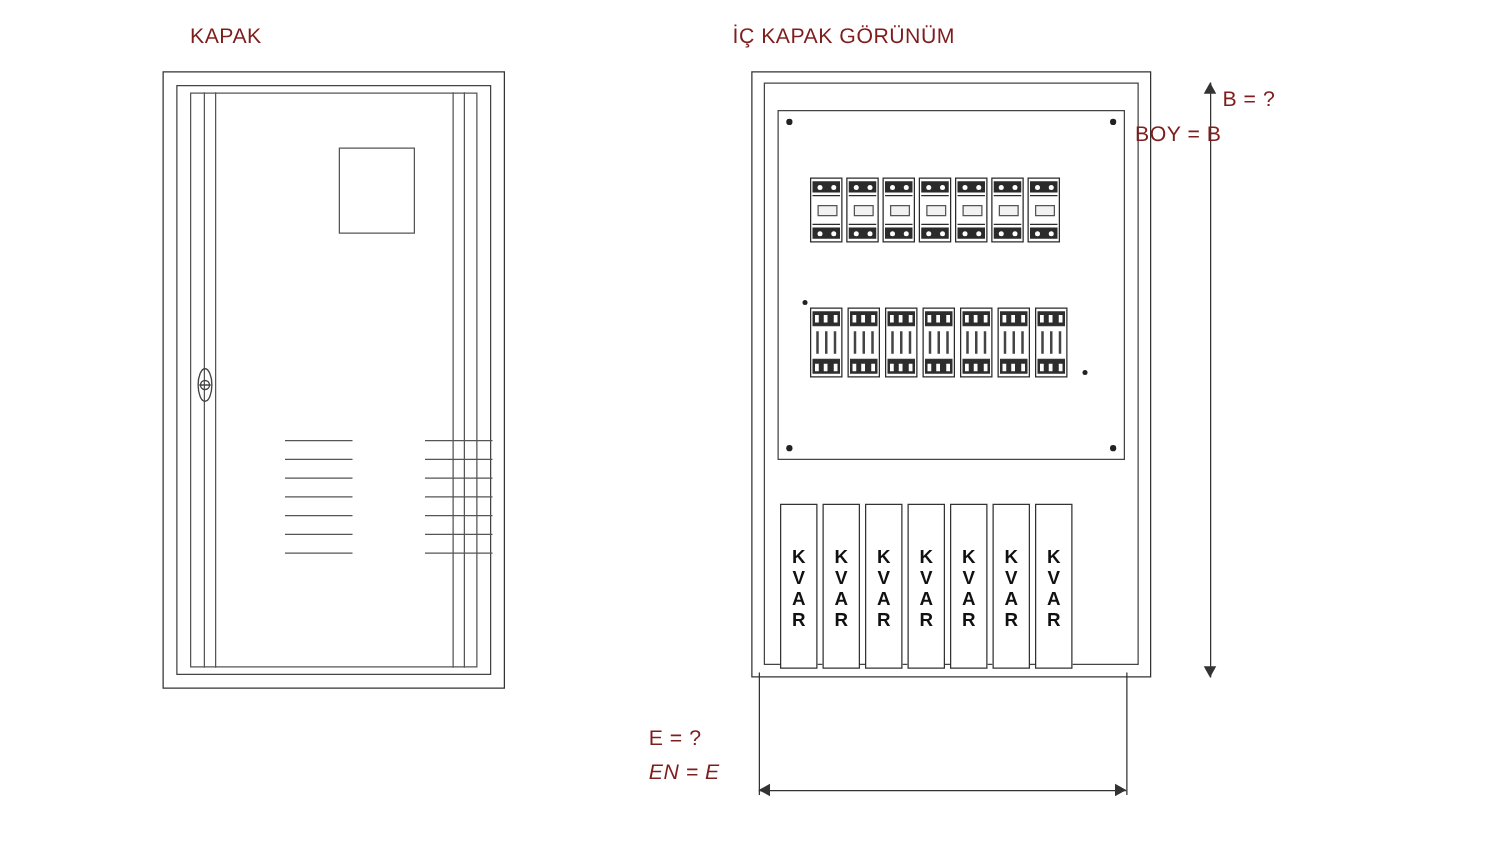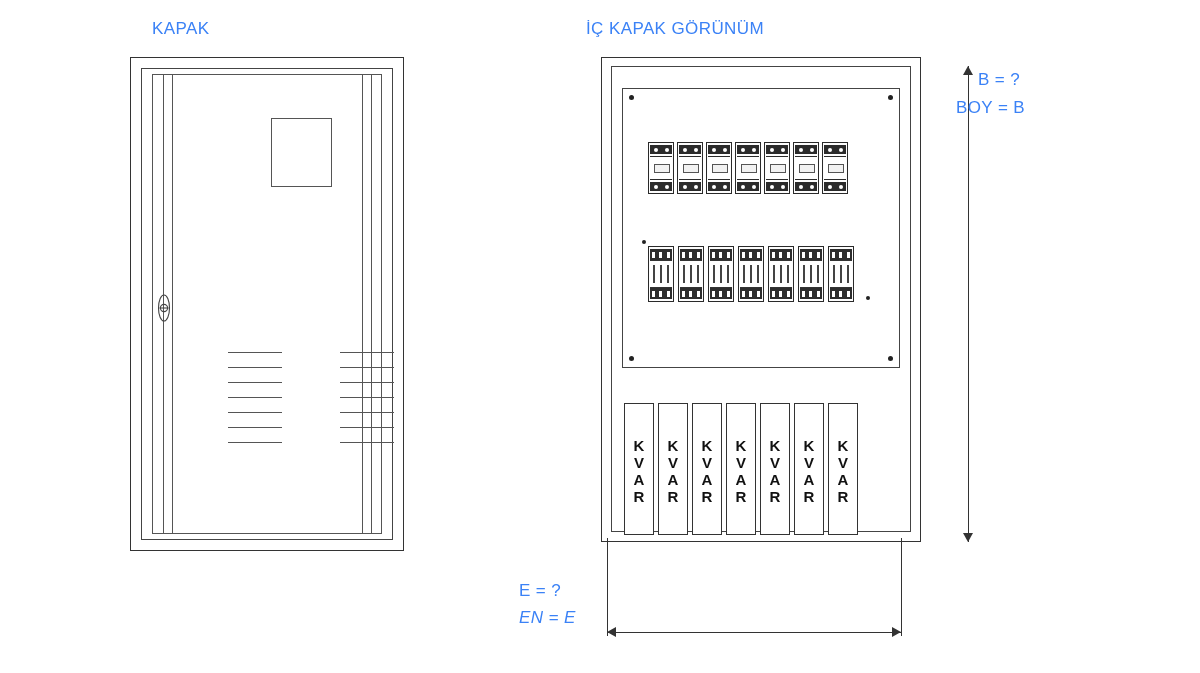--- a/index.html
+++ b/index.html
@@ -13,21 +13,21 @@
     position: relative;
     font-family: "Liberation Sans", sans-serif;
     color: #1a1a1a;
     overflow: hidden;
   }
   .label {
     position: absolute;
     font-size: 17px;
     letter-spacing: 0.4px;
     white-space: nowrap;
-    color: #3b82f6;
+    color: #7f1d1d;
   }
 
   
   #title-kapak { left: 152px; top: 19px; }
 
   .cab-outer {
     position: absolute;
     border: 1.5px solid #333;
     background: #fff;
     box-sizing: border-box;
@@ -195,21 +195,21 @@
     position: absolute; width: 0; height: 0;
     border-left: 5px solid transparent;
     border-right: 5px solid transparent;
   }
   .arrow-up   { border-bottom: 9px solid #333; }
   .arrow-down { border-top: 9px solid #333; }
   #arr-b-top    { left: 963px; top: 66px; }
   #arr-b-bottom { left: 963px; top: 533px; }
 
   #lbl-b   { left: 978px; top: 70px; }
-  #lbl-boy { left: 956px; top: 98px; }
+  #lbl-boy { left: 908px; top: 98px; }
 
   #ext-left {
     position: absolute; left: 607px; top: 538px;
     width: 0; height: 98px;
     border-left: 1.1px solid #333;
   }
   #ext-right {
     position: absolute; left: 901px; top: 538px;
     width: 0; height: 98px;
     border-left: 1.1px solid #333;

